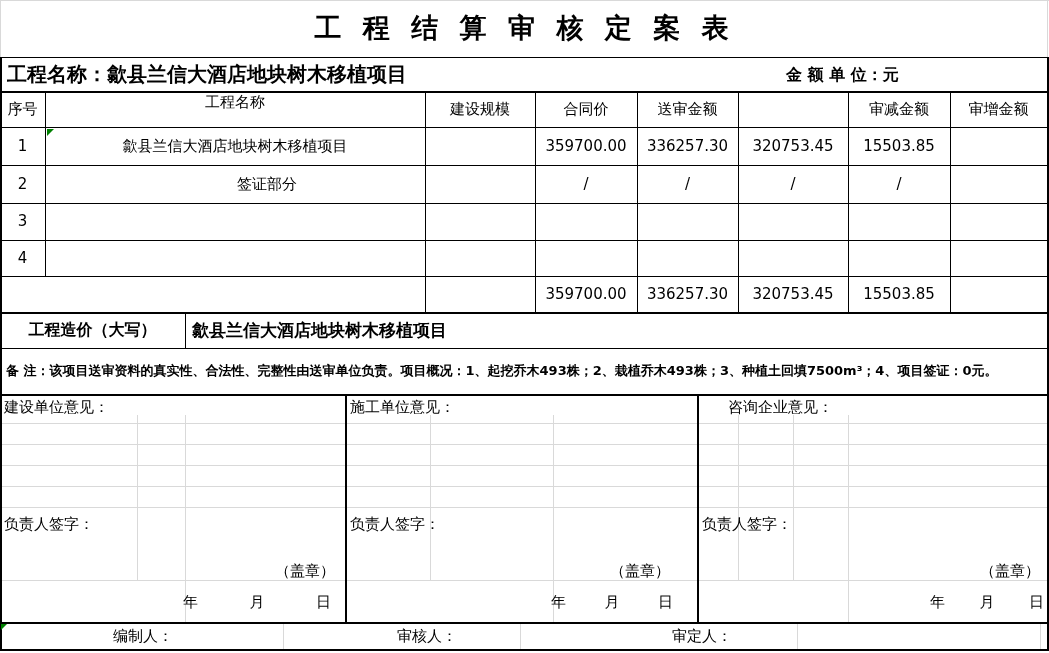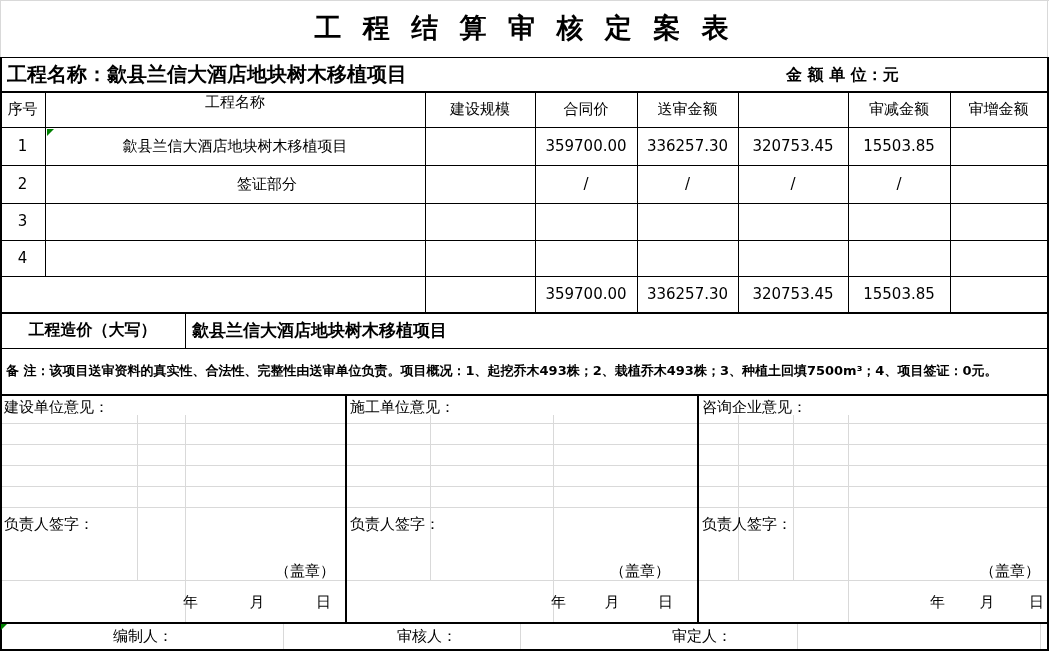--- a/index.html
+++ b/index.html
@@ -112,21 +112,21 @@
   <div class="tx ct" style="left:738px;top:276px;width:110px;height:36px;line-height:36px;">320753.45</div>
   <div class="tx ct" style="left:848px;top:276px;width:102px;height:36px;line-height:36px;">15503.85</div>
 
   <div class="tx ct b" style="left:0;top:312px;width:185px;height:36px;line-height:36px;font-size:16px;">工程造价（大写）</div>
   <div class="tx b" style="left:192px;top:312px;height:36px;line-height:36px;font-size:17px;">歙县兰信大酒店地块树木移植项目</div>
 
   <div class="tx b" style="left:6px;top:348px;height:46px;line-height:46px;font-size:13px;">备  注：该项目送审资料的真实性、合法性、完整性由送审单位负责。项目概况：1、起挖乔木493株；2、栽植乔木493株；3、种植土回填7500m³；4、项目签证：0元。</div>
 
   <div class="tx" style="left:4px;top:397px;height:20px;line-height:20px;">建设单位意见：</div>
   <div class="tx" style="left:350px;top:397px;height:20px;line-height:20px;">施工单位意见：</div>
-  <div class="tx" style="left:702px;top:397px;height:20px;line-height:20px;text-align:center;">咨询企业意见：</div>
+  <div class="tx" style="left:728px;top:397px;height:20px;line-height:20px;text-align:center;">咨询企业意见：</div>
 
   <div class="tx" style="left:4px;top:513px;height:22px;line-height:22px;">负责人签字：</div>
   <div class="tx" style="left:350px;top:513px;height:22px;line-height:22px;">负责人签字：</div>
   <div class="tx" style="left:702px;top:513px;height:22px;line-height:22px;">负责人签字：</div>
 
   <div class="tx rt" style="left:155px;top:560px;width:180px;height:22px;line-height:22px;">（盖章）</div>
   <div class="tx rt" style="left:490px;top:560px;width:180px;height:22px;line-height:22px;">（盖章）</div>
   <div class="tx rt" style="left:860px;top:560px;width:180px;height:22px;line-height:22px;">（盖章）</div>
 
   <div class="tx dt" style="left:183px;top:589px;width:148px;height:26px;line-height:26px;">

